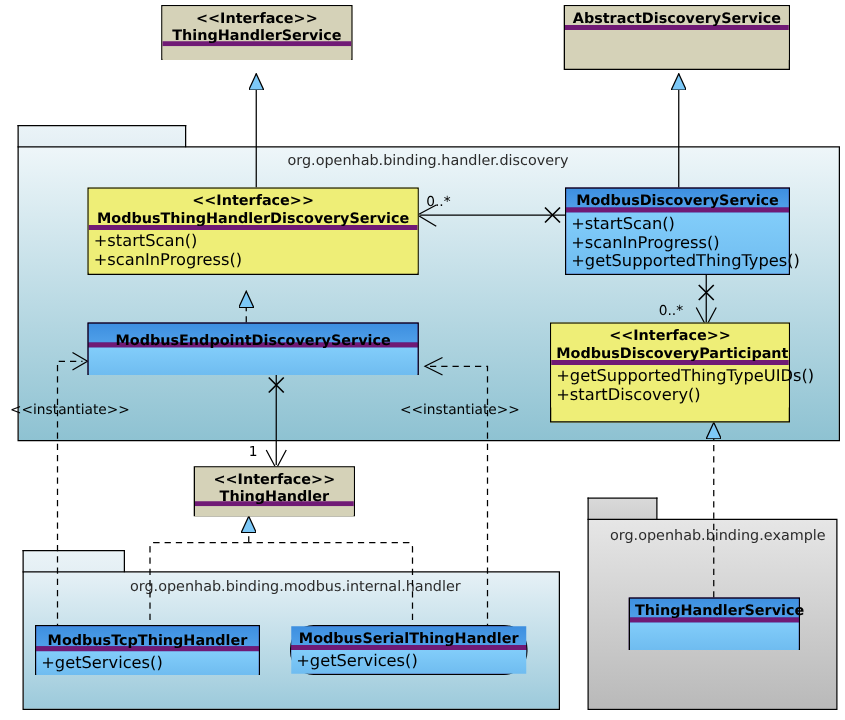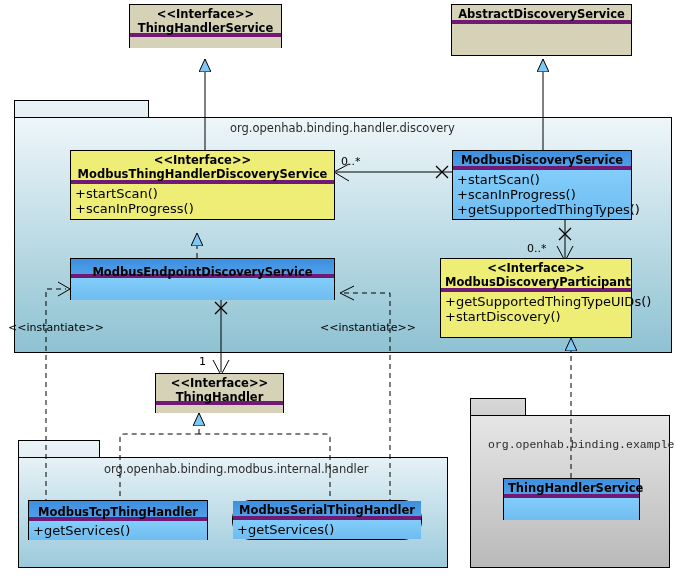--- a/index.html
+++ b/index.html
@@ -91,21 +91,21 @@
 
   <div class="pkg pkg-handler" style="left:18px;top:440px;width:430px;height:128px;">
     <div class="tab" style="width:82px;height:18px;"></div>
     <div class="rect" style="top:17px;width:430px;height:111px;"></div>
     <div class="plabel" style="left:86px;top:22px;">org.openhab.binding.modbus.internal.handler</div>
   </div>
 
   <div class="pkg pkg-example" style="left:470px;top:398px;width:200px;height:170px;">
     <div class="tab" style="width:56px;height:18px;"></div>
     <div class="rect" style="top:17px;width:200px;height:153px;"></div>
-    <div class="plabel" style="left:18px;top:40px;font-family:Liberation Mono, monospace;">org.openhab.binding.example</div>
+    <div class="plabel" style="left:18px;top:23px;">org.openhab.binding.example</div>
   </div>
 
   <svg class="svg-layer">
     <defs>
       <marker id="tri" markerWidth="14" markerHeight="12" refX="13" refY="6" orient="auto" markerUnits="userSpaceOnUse">
         <path d="M0,0 L13,6 L0,12 z" fill="#7cc8f7" stroke="#000" stroke-width="1"></path>
       </marker>
       <marker id="openarrow" markerWidth="12" markerHeight="10" refX="11" refY="5" orient="auto" markerUnits="userSpaceOnUse">
         <path d="M0,0 L11,5 L0,10" fill="none" stroke="#000" stroke-width="1"></path>
       </marker>

